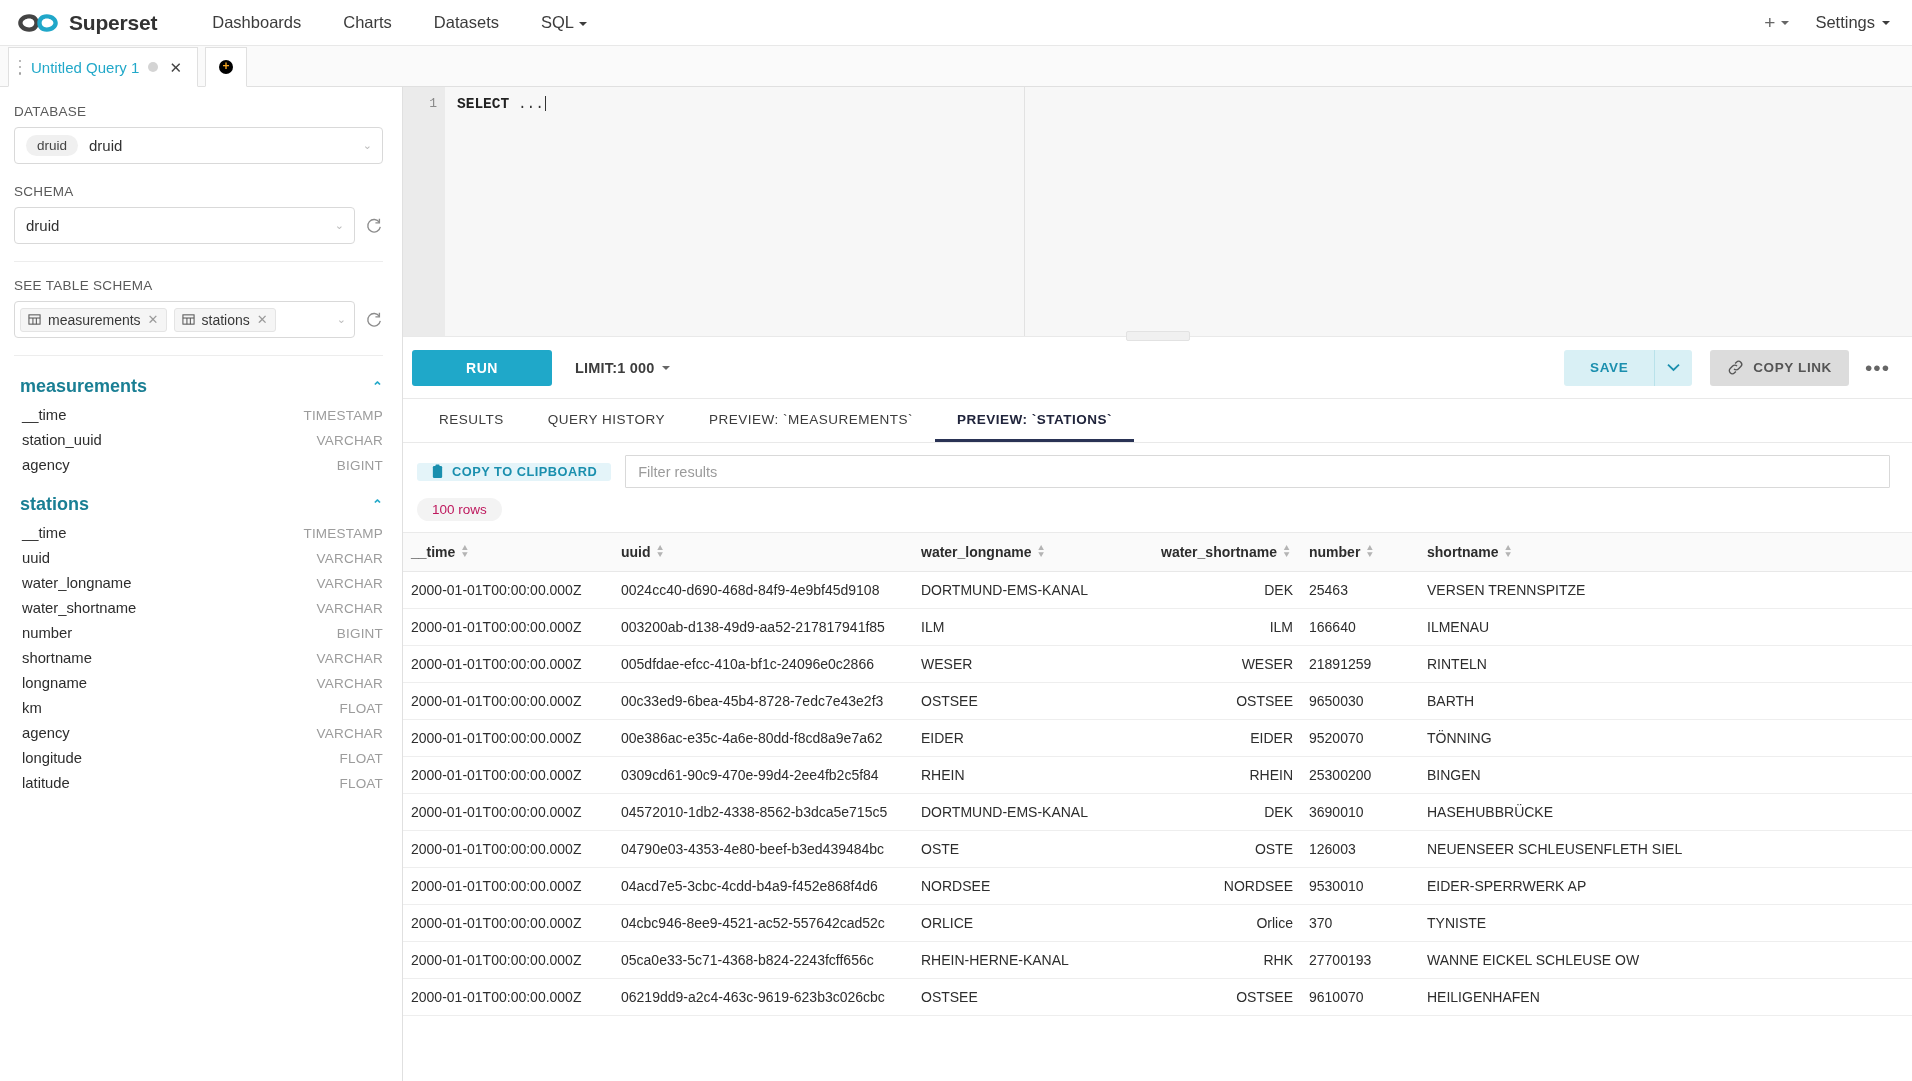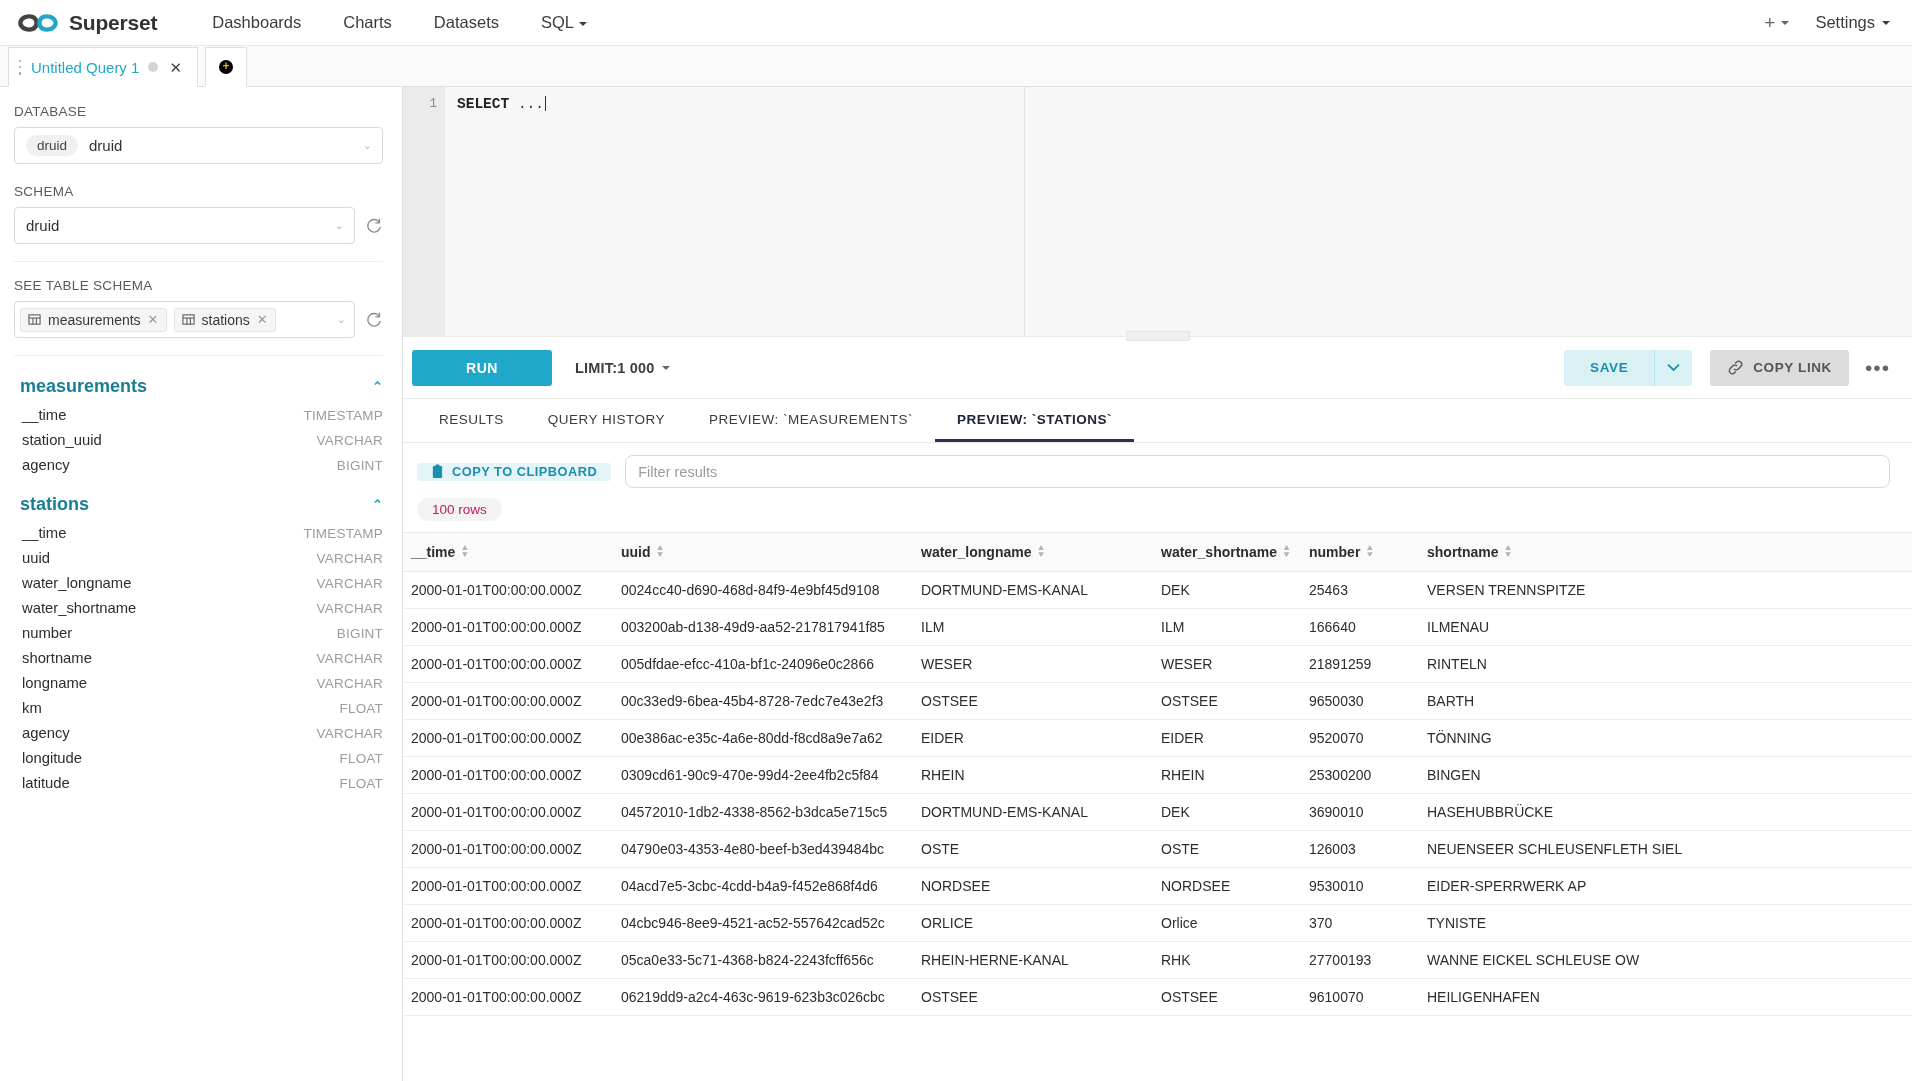--- a/index.html
+++ b/index.html
@@ -239,21 +239,21 @@
   
   .restoolbar { padding: 12px 22px 0 14px; background: #fff; }
   .rt-row1 { display: flex; align-items: center; gap: 14px; }
   .btn-clip {
     background: #e4f4f9; color: #1a8fae; border: none; border-radius: 3px;
     height: 18px; padding: 0 14px; font-size: 12.8px; font-weight: bold;
     letter-spacing: .5px; display: flex; align-items: center; gap: 8px; cursor: pointer;
     font-family: "Liberation Sans", sans-serif;
   }
   .filter-input {
-    flex: 1; height: 33px; border: 1px solid #d9d9d9; border-radius: 8px;
+    flex: 1; height: 33px; border: 1px solid #d9d9d9; border-radius: 1px;
     padding: 0 12px; font-size: 14.5px; color: #333;
     font-family: "Liberation Sans", sans-serif; outline: none; background:#fff;
   }
   .filter-input::placeholder { color: #9b9b9b; }
   .rowcount {
     display: inline-block; margin-top: 10px;
     background: #f3f3f3; border-radius: 13px;
     padding: 4px 15px; font-size: 13.5px; color: #be185d;
   }
 
@@ -269,21 +269,21 @@
   table.results th .sort {
     display: inline-block; margin-left: 6px; position: relative; top: 1px;
     color: #b4b4b4; font-size: 9px; line-height: 7px;
   }
   table.results td {
     font-size: 14px; color: #2d2d2d;
     padding: 10px 8px; border-bottom: 1px solid #eeeeee;
     white-space: nowrap; overflow: hidden; text-overflow: ellipsis;
   }
   .c0 { width: 210px; } .c1 { width: 300px; } .c2 { width: 240px; }
-  .c3 { width: 148px; } .c4 { width: 118px; } .c5 { width: auto; }
+  .c3 { width: 148px; text-align: right; } .c4 { width: 118px; } .c5 { width: auto; }
 </style>
 </head>
 <body>
 
 <div class="navbar">
   <div class="brand">
     <svg class="brand-logo" viewBox="0 0 60 34">
       <path d="M18 5 C9 5 3 11 3 17 C3 23 9 29 18 29 C27 29 31 23 31 17 C31 11 27 5 18 5 Z
                M18 11 C23 11 25 14 25 17 C25 20 23 23 18 23 C13 23 9 20 9 17 C9 14 13 11 18 11 Z" fill="#444444"></path>
       <path d="M42 5 C33 5 29 11 29 17 C29 23 33 29 42 29 C51 29 57 23 57 17 C57 11 51 5 42 5 Z

